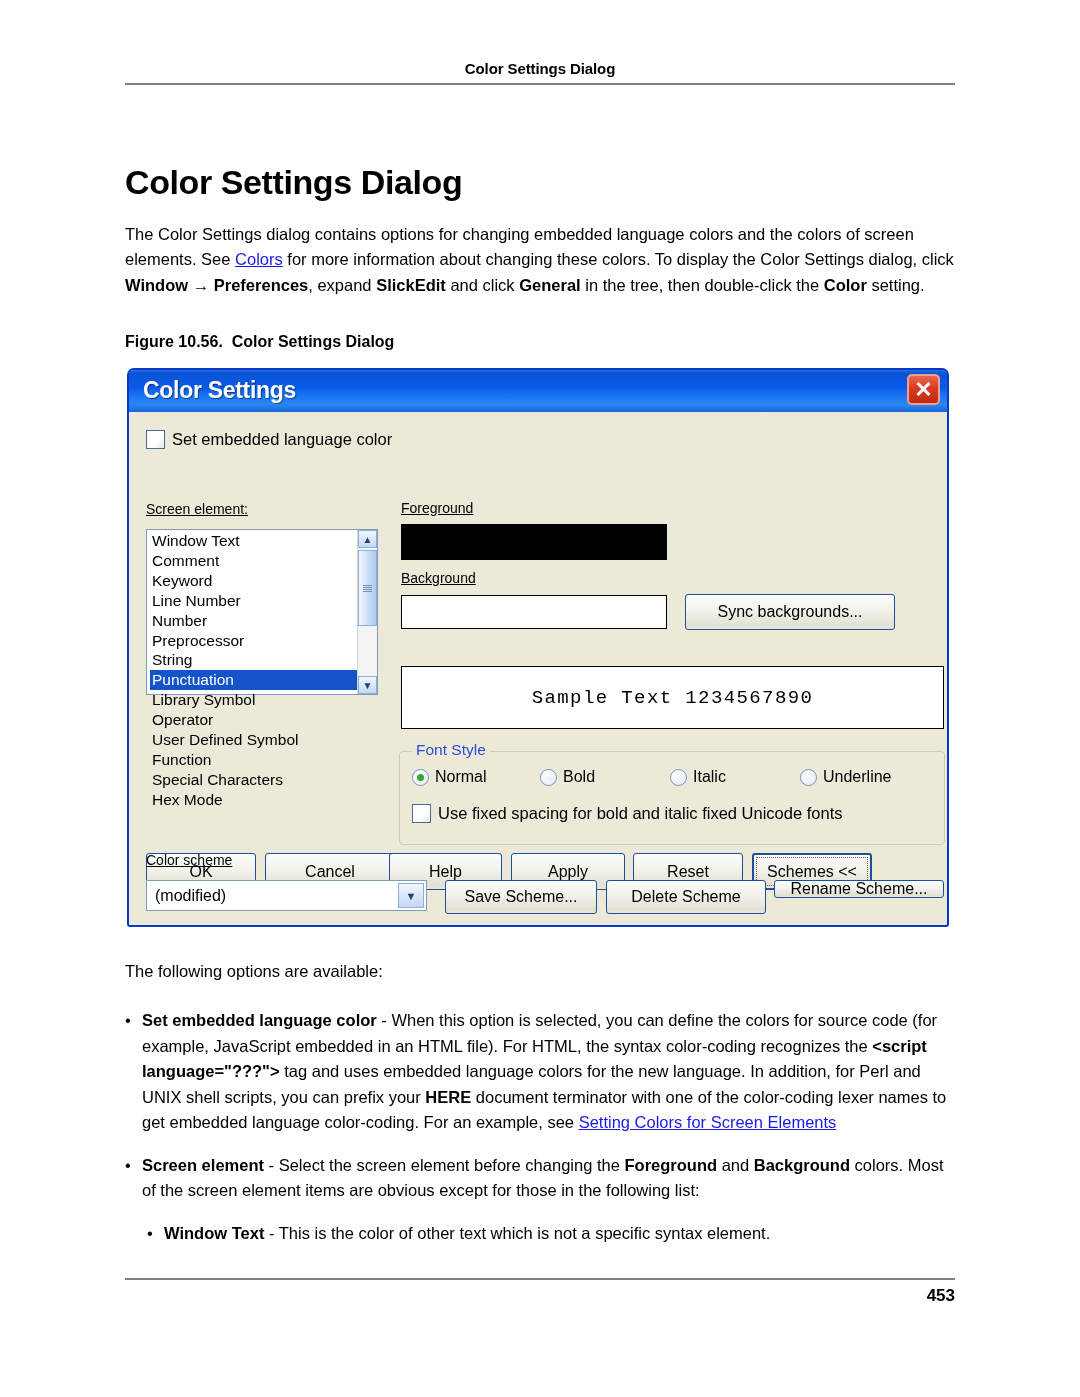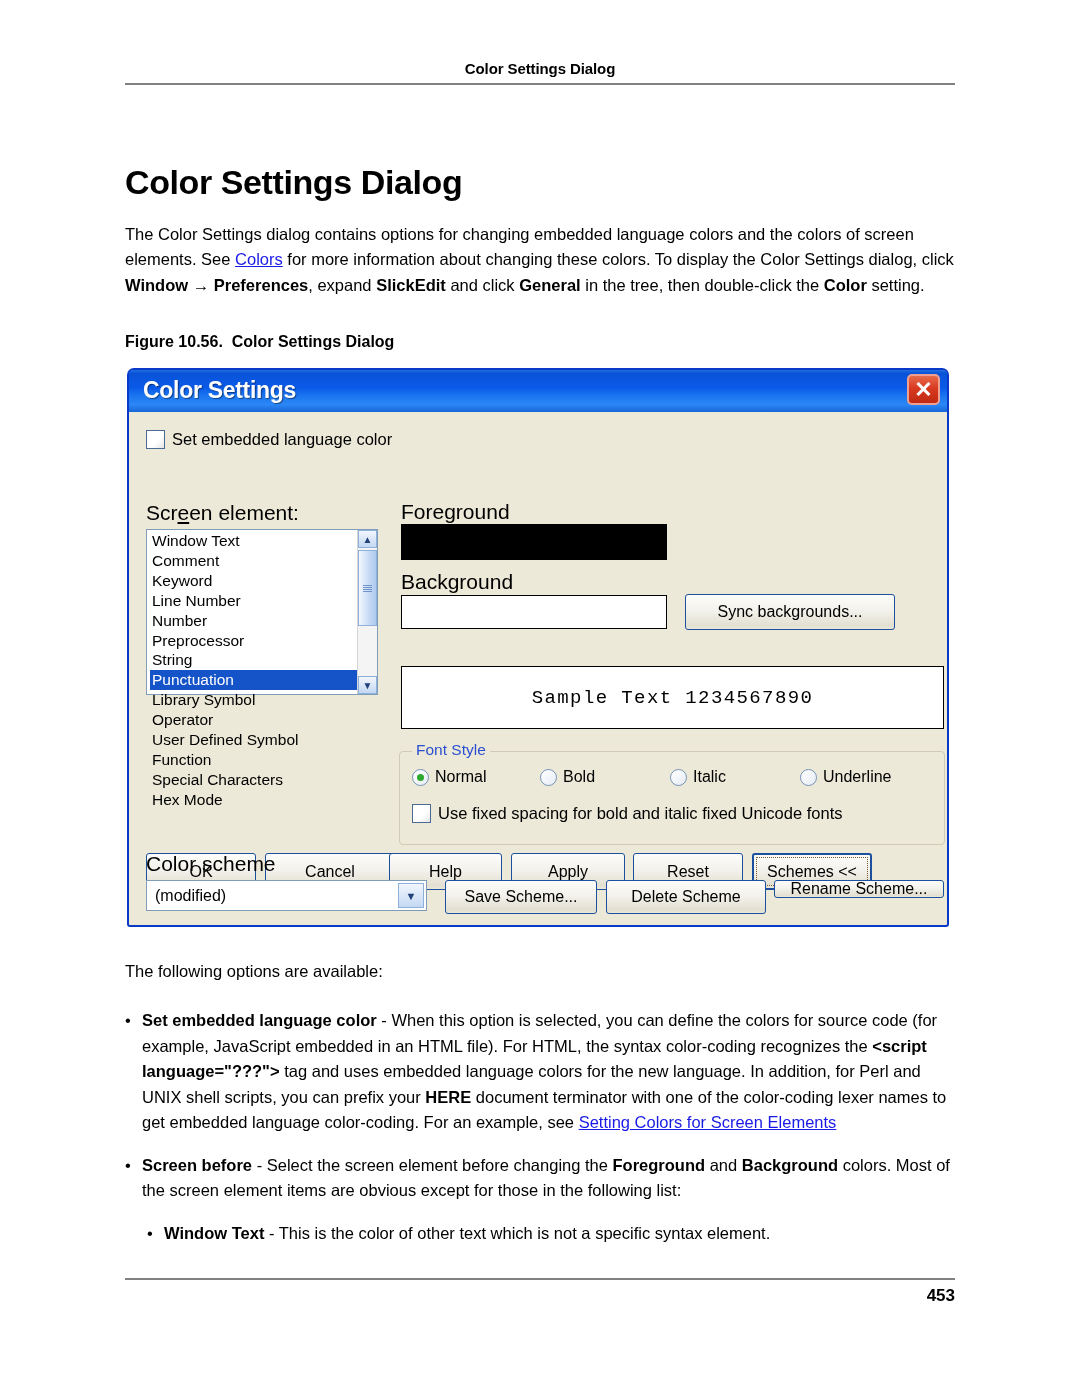--- a/index.html
+++ b/index.html
@@ -86,21 +86,21 @@
   
   .xp-check {
     width:19px; height:19px;
     background:linear-gradient(135deg,#ffffff 60%,#e4e4e4 100%);
     border:1px solid #4a6a94;
     box-sizing:border-box;
     display:inline-block; vertical-align:middle;
   }
   .chk-row { position:absolute; display:flex; align-items:center; gap:7px; font-size:16.5px; }
 
-  .lbl { position:absolute; font-size:21px; }
+  .lbl { position:absolute; font-size:14px;text-decoration:underline; }
   .lbl u { text-decoration:underline; }
 
   
   .listbox {
     position:absolute; left:17px; top:117px;
     width:232px; height:166px;
     background:#ffffff;
     border:1px solid #7f9db9;
     box-sizing:border-box;
     display:flex;
@@ -358,20 +358,20 @@
 
   </div>
 </div>
 
 <div class="after-fig">The following options are available:</div>
 
 <div class="bullets">
 
   <div class="blt"><b>Set embedded language color</b><span> - When this option is selected, you can define the colors for source code (for example, JavaScript embedded in an HTML file). For HTML, the syntax color-coding recognizes the </span><b>&lt;script language="???"&gt;</b><span> tag and uses embedded language colors for the new language. In addition, for Perl and UNIX shell scripts, you can prefix your </span><b>HERE</b><span> document terminator with one of the color-coding lexer names to get embedded language color-coding. For an example, see </span><a class="link" href="#">Setting Colors for Screen Elements</a></div>
 
-  <div class="blt"><b>Screen before</b><span> - Select the screen element before changing the </span><b>Foreground</b><span> and </span><b>Background</b><span> colors. Most of the screen element items are obvious except for those in the following list:</span></div>
+  <div class="blt"><b>Screen element</b><span> - Select the screen element before changing the </span><b>Foreground</b><span> and </span><b>Background</b><span> colors. Most of the screen element items are obvious except for those in the following list:</span></div>
 
   <div class="blt sub"><b>Window Text</b><span> - This is the color of other text which is not a specific syntax element.</span></div>
 
 </div>
 
 <div class="footer-rule"></div>
 <div class="page-num">453</div>
 
 </body></html>

